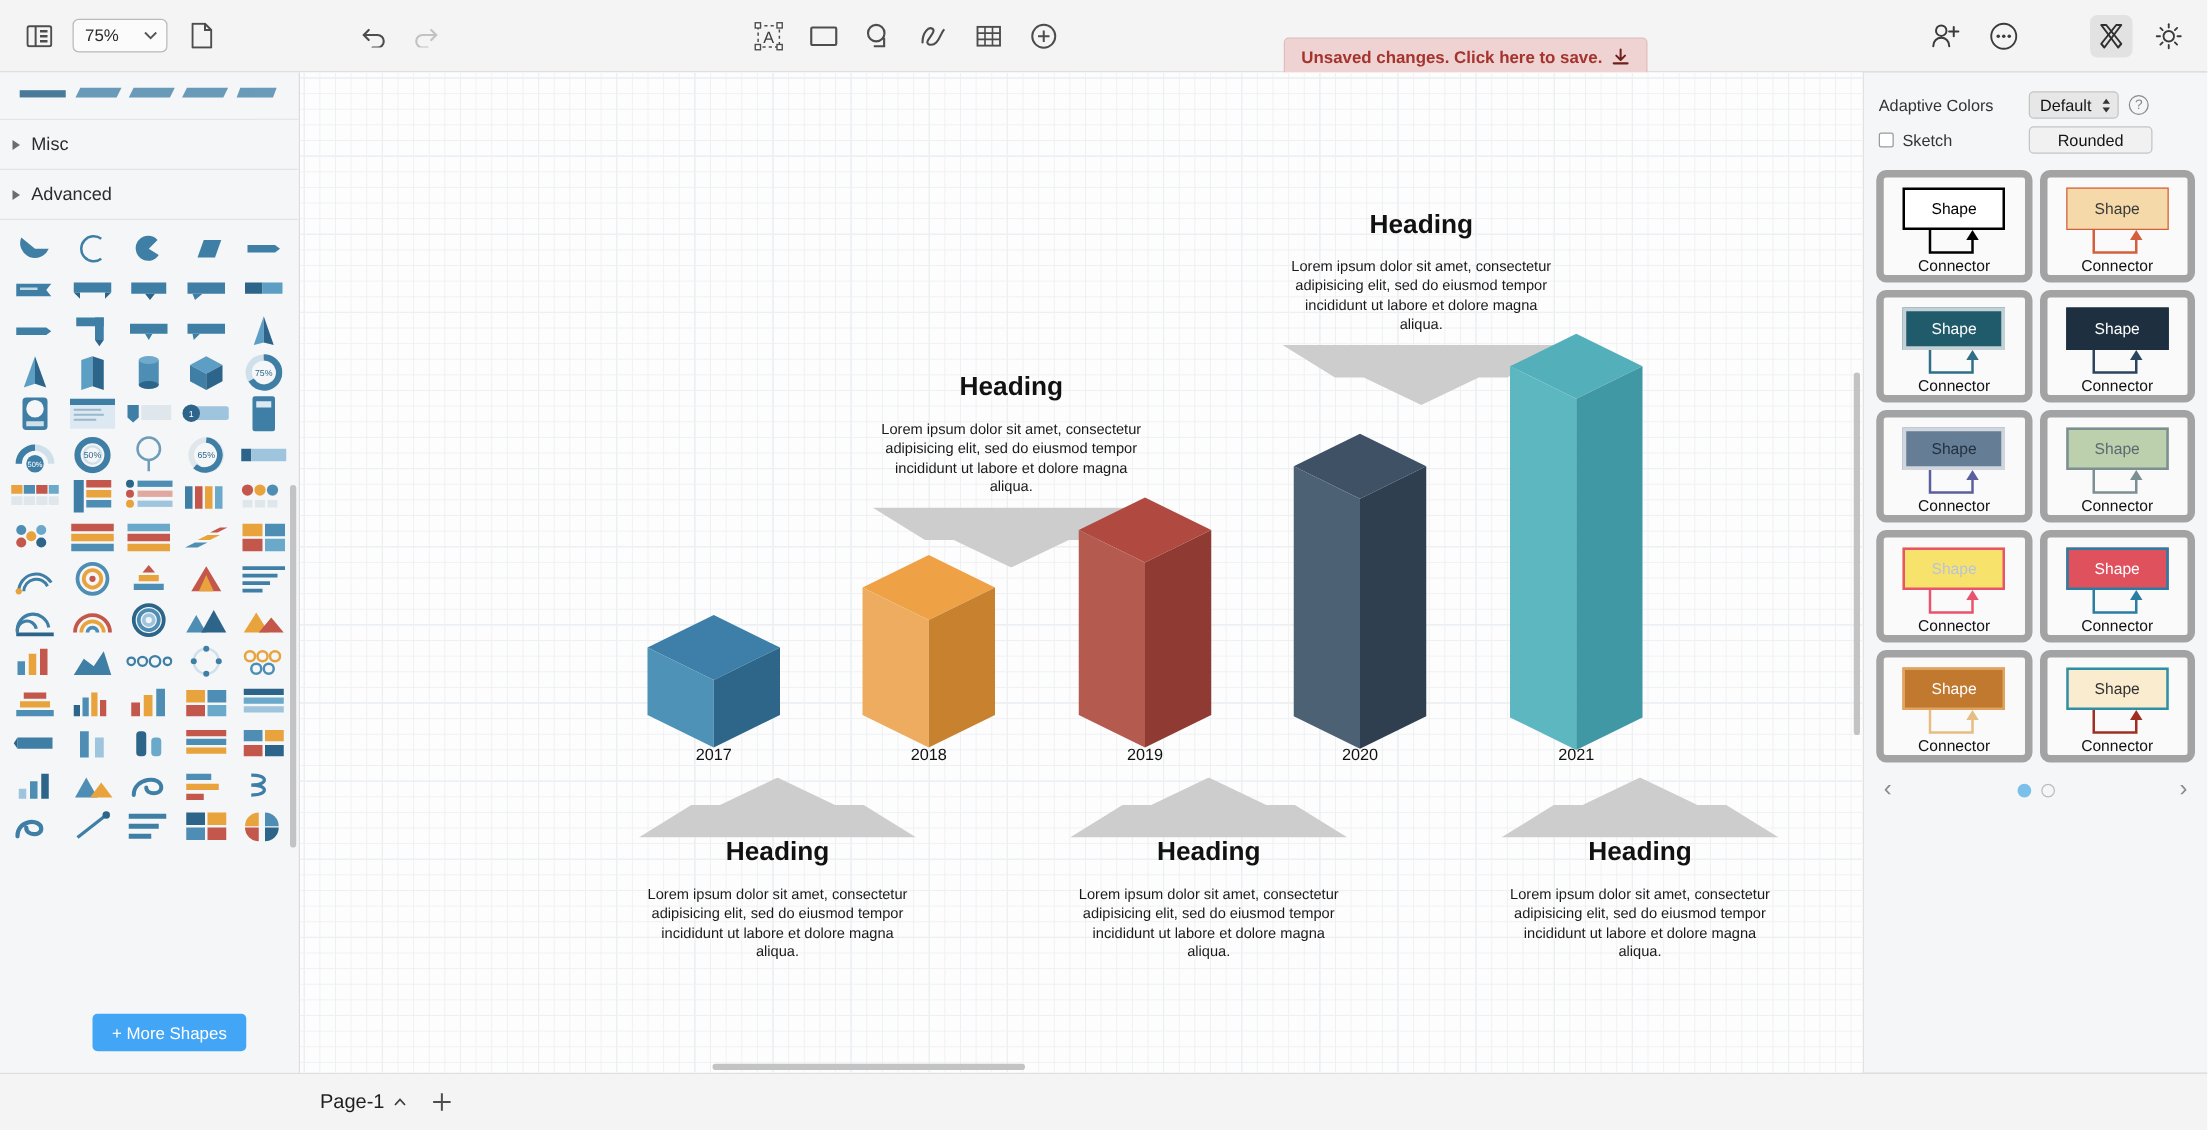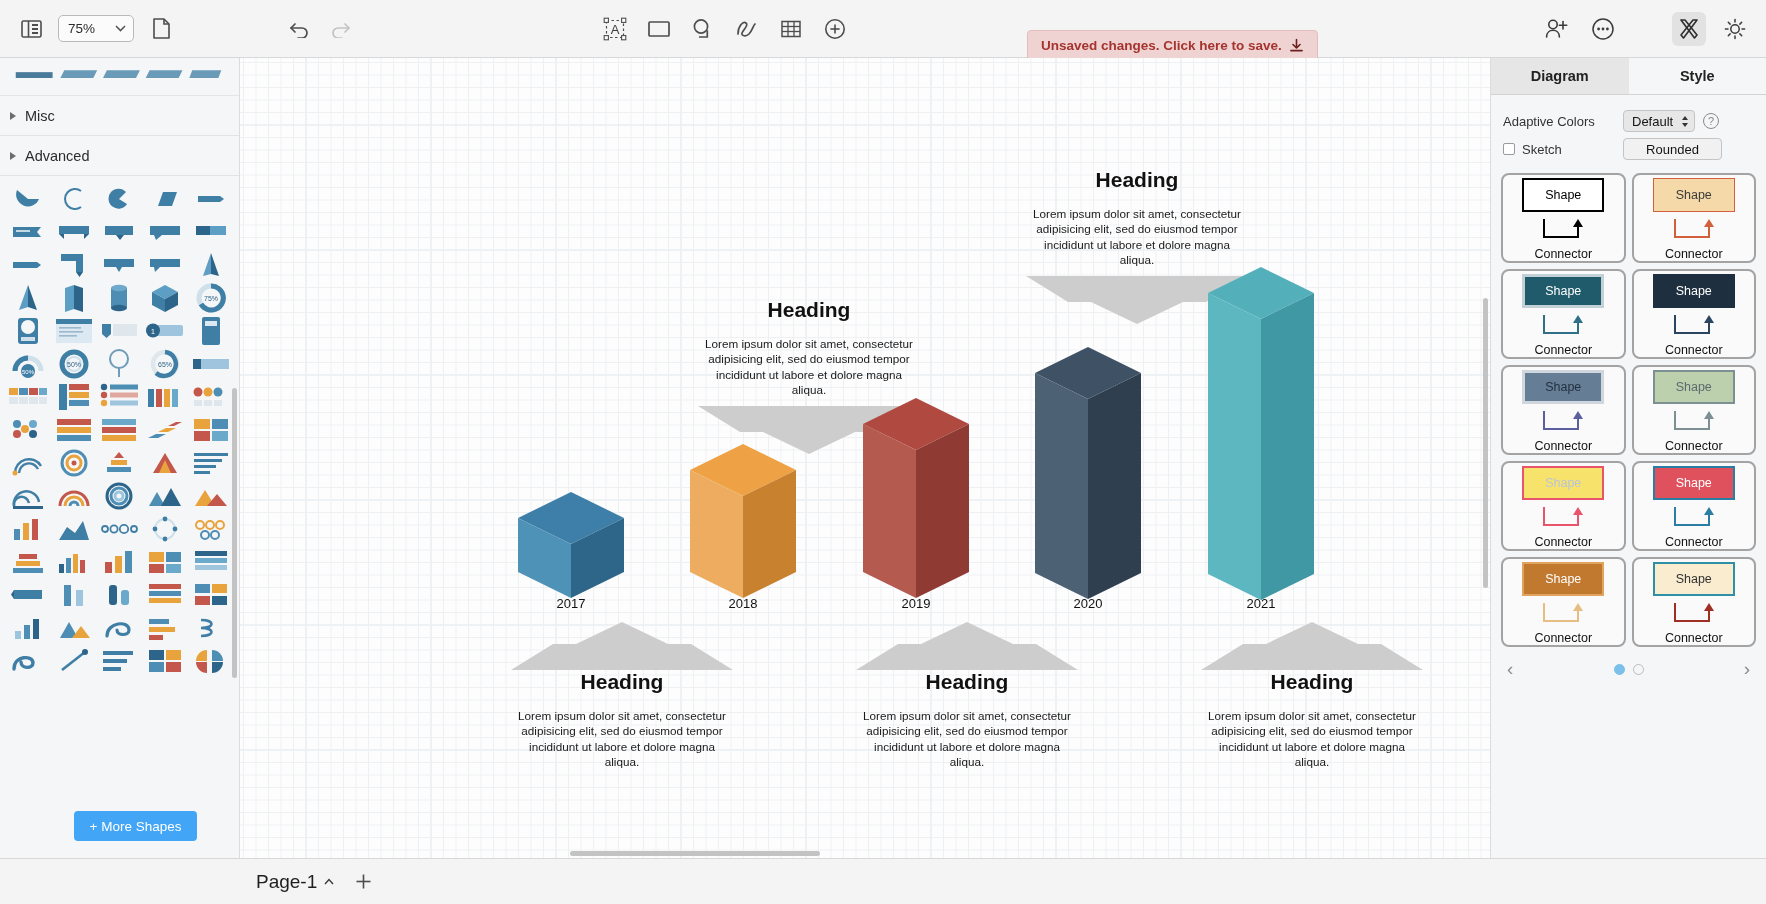--- a/index.html
+++ b/index.html
@@ -179,23 +179,23 @@
     width: 99px; height: 22px; border: 1px solid #c4c4c4; border-radius: 4px;
     background: #f1f1f1; font-size: 13px; color: #141414;
     display: flex; align-items: center; justify-content: center; cursor: pointer;
   }
   .sw-grid {
     display: grid; grid-template-columns: 1fr 1fr;
     gap: 6px; padding: 4px 10px 0 10px;
   }
   .sw-card {
     height: 90px; background: #fafafa;
-    border: 2px solid #a3a3a3; border-radius: 8px;
+    border: 6px solid #a3a3a3; border-radius: 8px;
     display: flex; flex-direction: column; align-items: center;
-    justify-content: space-between; padding-top: 3px; cursor: pointer;
+    justify-content: flex-end; padding-top: 3px; cursor: pointer;
     position: relative;
   }
   .sw-shape {
     width: 82px; height: 34px;
     display: flex; align-items: center; justify-content: center;
     font-size: 12.5px;
   }
   .sw-conn { width: 82px; height: 25px; position: relative; }
   .sw-conn svg { position: absolute; left: 0; top: 0; }
   .sw-conn-label { font-size: 12.5px; color: #111; margin-top: -3px; }
@@ -209,21 +209,21 @@
   .dot.on { background: #7bc0ea; border-color: #7bc0ea; }
 
   
   .footer {
     height: 46px; flex: 0 0 46px;
     background: #f4f4f4; border-top: 1px solid #d8d8d8;
     display: flex; align-items: center; padding-left: 246px; gap: 6px;
   }
   .page-tab {
     height: 26px; display: flex; align-items: center; gap: 7px;
-    padding: 0 10px; font-size: 19px; color: #1f1f1f;
+    padding: 0 10px; font-size: 16px; color: #1f1f1f;
     background: #f4f4f4; cursor: pointer;
   }
   .page-add {
     width: 26px; height: 26px; display: flex; align-items: center; justify-content: center;
     font-size: 19px; color: #4d4d4d; cursor: pointer;
   }
 </style>
 </head>
 <body>
 
@@ -1054,24 +1054,20 @@
       <div class="ig" style="left:961px; top:612px; width:222px;">
         <div class="ig-head">Heading</div>
         <div class="ig-body" style="margin-top:14px;">Lorem ipsum dolor sit amet, consectetur adipisicing elit, sed do eiusmod tempor incididunt ut labore et dolore magna aliqua.</div>
       </div>
 
       <div class="canvas-hscroll"></div>
       <div class="canvas-vscroll"></div>
     </div>
 
     <div class="rpanel">
-      <div class="rp-tabs">
-        <div class="rp-tab active">Diagram</div>
-        <div class="rp-tab">Style</div>
-      </div>
 
       <div class="rp-rows">
         <div class="rp-row">
           <span class="rp-label">Adaptive Colors</span>
           <div class="mini-select">
             <span>Default</span>
             <svg width="8" height="13" viewBox="0 0 8 13">
                 <path d="M4 1 L7 5 L1 5 Z" fill="#333"></path>
                 <path d="M4 12 L7 8 L1 8 Z" fill="#333"></path>
               </svg>

